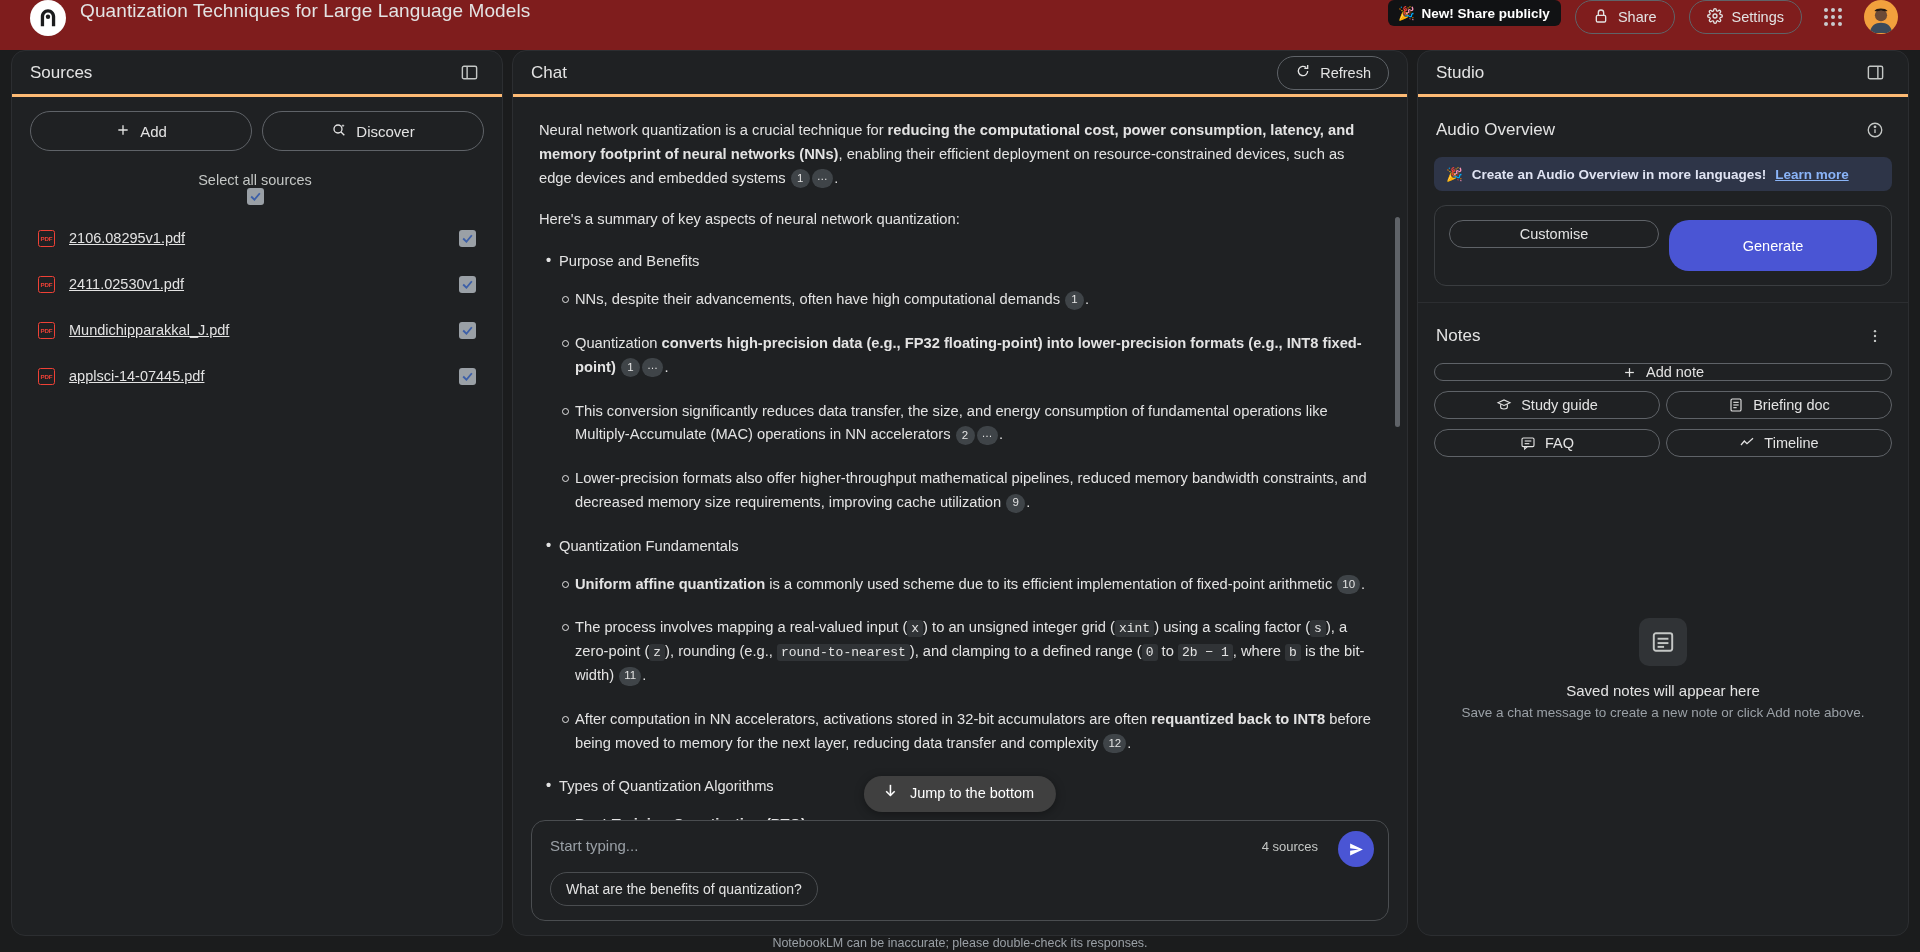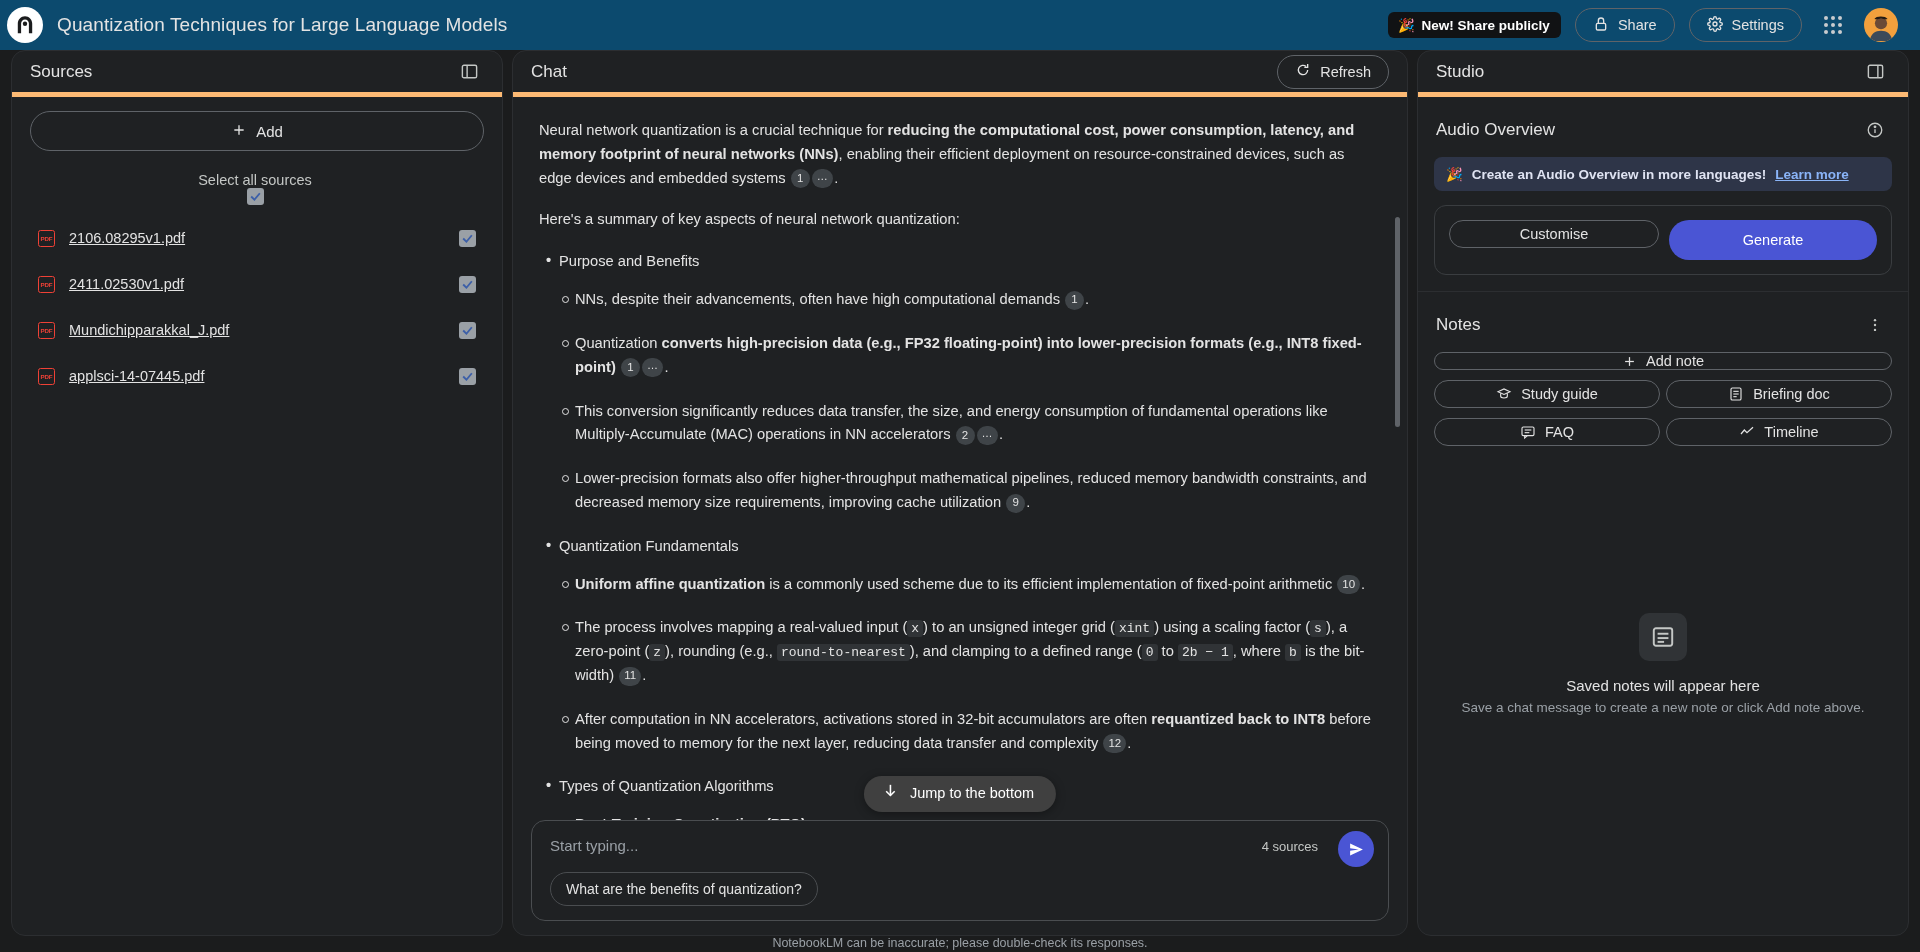--- a/index.html
+++ b/index.html
@@ -6,22 +6,22 @@
   html, body {
     width: 1920px; height: 952px;
     background: #1b1c1d;
     font-family: "Liberation Sans", sans-serif;
     overflow: hidden;
   }
   body { position: relative; }
 
   
   .topbar {
-    height: 50px; display: flex; align-items: center;
-    padding: 0 22px 0 7px; gap: 14px; background: #0c4a6e;
+    height: 50px; display: flex; align-items: flex-start;
+    padding: 0 22px 0 30px; gap: 14px; background: #7f1d1d;
   }
   .logo {
     width: 36px; height: 36px; border-radius: 50%;
     background: #fff; display: flex; align-items: center; justify-content: center;
     flex: 0 0 auto;
   }
   .app-title { font-size: 19px; color: #e3e3e3; letter-spacing: .1px; }
   .topbar-spacer { flex: 1 1 auto; }
   .pill {
     display: inline-flex; align-items: center; gap: 9px;
@@ -53,21 +53,21 @@
   .panel {
     background: #1f2123; border: 1px solid #2c2e31; border-radius: 14px;
     display: flex; flex-direction: column; overflow: hidden;
   }
   .panel-sources { width: 492px; flex: 0 0 492px; }
   .panel-chat { flex: 1 1 auto; }
   .panel-studio { width: 492px; flex: 0 0 492px; }
 
   .panel-head {
     height: 46px; flex: 0 0 46px; display: flex; align-items: center;
-    padding: 0 18px; border-bottom: 5px solid #fdba74; justify-content: space-between;
+    padding: 0 18px; border-bottom: 3px solid #fdba74; justify-content: space-between;
   }
   .panel-head h2 { font-size: 17px; font-weight: normal; color: #e3e3e3; }
   .icon-btn {
     width: 30px; height: 30px; display: flex; align-items: center; justify-content: center;
     border-radius: 6px; cursor: pointer; color: #c4c7c5;
   }
 
   
   .src-actions { display: flex; gap: 10px; padding: 14px 18px 8px; }
   .src-actions .pill { flex: 1 1 0; justify-content: center; height: 40px; border-radius: 20px; font-size: 15px; }
@@ -178,21 +178,21 @@
   }
   .deep-t { font-size: 15px; font-weight: bold; color: #e3e3e3; }
   .deep-s { font-size: 13.5px; color: #9aa0a6; margin-top: 2px; }
   .deep-btns { display: flex; gap: 10px; }
   .btn-outline {
     flex: 1 1 0; height: 28px; border-radius: 20px; border: 1px solid #5f6368;
     color: #e3e3e3; font-size: 14.5px; display: flex; align-items: center;
     justify-content: center; cursor: pointer; background: transparent;
   }
   .btn-filled {
-    flex: 1 1 0; height: 40px; border-radius: 20px; background: #4a55d4;
+    flex: 1 1 0; height: 51px; border-radius: 20px; background: #4a55d4;
     color: #fff; font-size: 14.5px; display: flex; align-items: center;
     justify-content: center; cursor: pointer; border: none;
   }
   .divider { height: 1px; background: #2c2e31; }
   .note-btns { display: flex; flex-direction: column; gap: 10px; }
   .note-row { display: flex; gap: 6px; }
   .notes-empty {
     flex: 1 1 auto; display: flex; flex-direction: column; align-items: center;
     justify-content: center; gap: 6px; padding-bottom: 70px; text-align: center;
   }
@@ -277,20 +277,30 @@
 
     <div class="src-actions">
       <div class="pill">
         <span>
           <svg width="16" height="16" viewBox="0 0 24 24" stroke="#e3e3e3" stroke-width="2">
               <line x1="12" y1="5" x2="12" y2="19"></line>
               <line x1="5" y1="12" x2="19" y2="12"></line>
             </svg>
         </span>
         <span>Add</span>
+      </div>
+      <div class="pill">
+        <span>
+          <svg width="16" height="16" viewBox="0 0 24 24" fill="none" stroke="#e3e3e3" stroke-width="2">
+              <circle cx="10.5" cy="10.5" r="6"></circle>
+              <line x1="15" y1="15" x2="20" y2="20"></line>
+              <path d="M18 3l.7 1.8L20.5 5.5l-1.8.7L18 8l-.7-1.8L15.5 5.5l1.8-.7z" fill="#e3e3e3" stroke="none"></path>
+            </svg>
+        </span>
+        <span>Discover</span>
       </div>
     </div>
 
     <div class="select-all">
       <span>Select all sources</span>
       <span class="cbox">
         <svg width="13" height="13" viewBox="0 0 24 24" fill="none" stroke="#3c5fa8" stroke-width="3.4">
             <polyline points="4,12 10,18 20,6"></polyline>
           </svg>
       </span>

